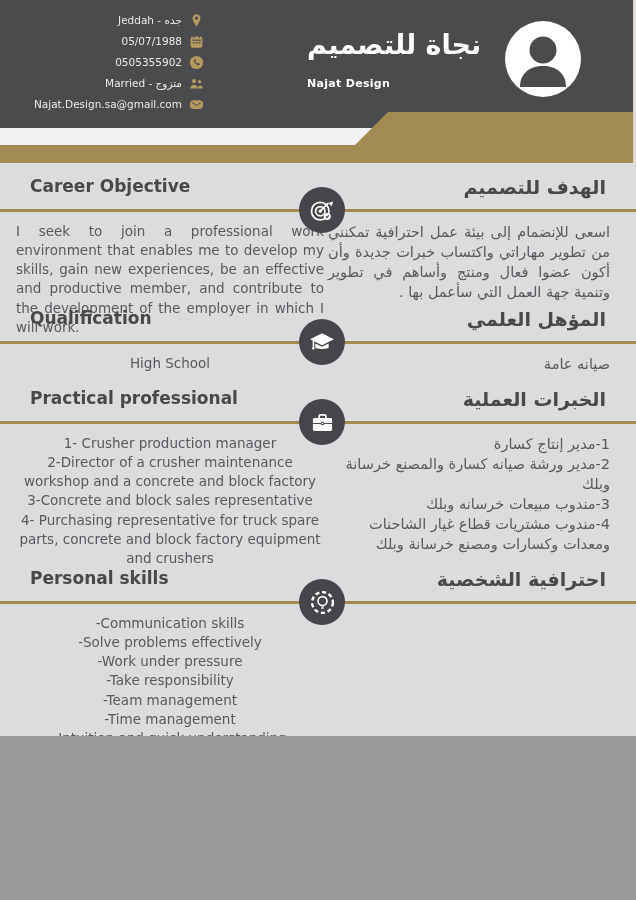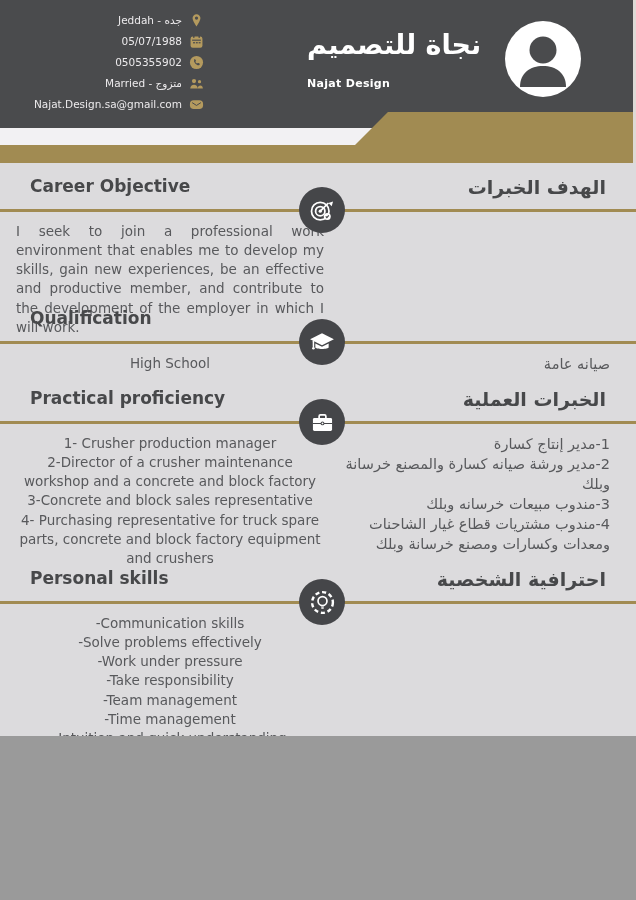--- a/index.html
+++ b/index.html
@@ -121,65 +121,67 @@
   <div class="avatar">
     <svg viewBox="0 0 76 76" width="76" height="76">
       <circle cx="38" cy="29" r="13.5" fill="#4a4b4d"></circle>
       <path d="M15 66 c0-14 10-21 23-21 s23 7 23 21 z" fill="#4a4b4d"></path>
     </svg>
   </div>
 
   <div class="section" style="top:176px;">
     <div class="sec-head">
       <div class="h-en">Career Objective</div>
-      <div class="h-ar">الهدف الخبرات</div>
+      <div class="h-ar">الهدف للتصميم</div>
     </div>
     <div class="sec-line">
       <div class="sec-icon">
         <svg viewBox="0 0 24 24" width="28" height="28">
           <g fill="none" stroke="#fff" stroke-width="1.5">
             <circle cx="10.5" cy="13" r="7.5"></circle>
             <circle cx="10.5" cy="13" r="4"></circle>
           </g>
           <circle cx="10.5" cy="13" r="1.4" fill="#fff"></circle>
           <path d="M10.5 13 L17.5 6" stroke="#fff" stroke-width="1.5"></path>
           <path d="M17.5 6 l4 -1.2 -1.2 4 z" fill="#fff"></path>
           <circle cx="16.5" cy="17.5" r="3" fill="#fff"></circle>
           <path d="M15.2 17.5 l1 1 1.6-1.8" fill="none" stroke="#454649" stroke-width="1"></path>
         </svg>
       </div>
     </div>
     <div class="sec-body">
       <div class="b-en justify">I seek to join a professional work environment that enables me to develop my skills, gain new experiences, be an effective and productive member, and contribute to the development of the employer in which I will work.</div>
+      <div class="b-ar justify">اسعى للإنضمام إلى بيئة عمل احترافية تمكنني من تطوير مهاراتي واكتساب خبرات جديدة وأن أكون عضوا فعال ومنتج وأساهم في تطوير وتنمية جهة العمل التي سأعمل بها .</div>
     </div>
   </div>
 
   <div class="section" style="top:308px;">
     <div class="sec-head">
       <div class="h-en">Qualification</div>
+      <div class="h-ar">المؤهل العلمي</div>
     </div>
     <div class="sec-line">
       <div class="sec-icon">
         <svg viewBox="0 0 24 24" width="28" height="28" fill="#fff">
           <path d="M12 4.5 L1.8 9.6 l10.2 5.1 10.2-5.1 z"></path>
           <path d="M6.3 13.2 v3.4 c0 1.9 11.4 1.9 11.4 0 v-3.4 l-5.7 2.9 z"></path>
           <rect x="4" y="10.8" width="1.3" height="5.6" rx="0.6"></rect>
           <circle cx="4.65" cy="17.4" r="1.1"></circle>
         </svg>
       </div>
     </div>
     <div class="sec-body">
       <div class="b-en">High School</div>
       <div class="b-ar">صيانه عامة</div>
     </div>
   </div>
 
   <div class="section" style="top:388px;">
     <div class="sec-head">
-      <div class="h-en">Practical proficiency</div>
+      <div class="h-en">Practical professional</div>
       <div class="h-ar">الخبرات العملية</div>
     </div>
     <div class="sec-line">
       <div class="sec-icon">
         <svg viewBox="0 0 24 24" width="27" height="27">
           <path d="M9 8.2 V6.4 a1.2 1.2 0 0 1 1.2-1.2 h3.6 a1.2 1.2 0 0 1 1.2 1.2 V8.2" fill="none" stroke="#fff" stroke-width="1.5"></path>
           <rect x="3.5" y="8" width="17" height="11.5" rx="1.3" fill="#fff"></rect>
           <path d="M3.5 12.8 L10.8 12.8 M13.2 12.8 L20.5 12.8" stroke="#454649" stroke-width="0.9"></path>
           <circle cx="12" cy="12.8" r="1.3" fill="none" stroke="#454649" stroke-width="0.9"></circle>
         </svg>

